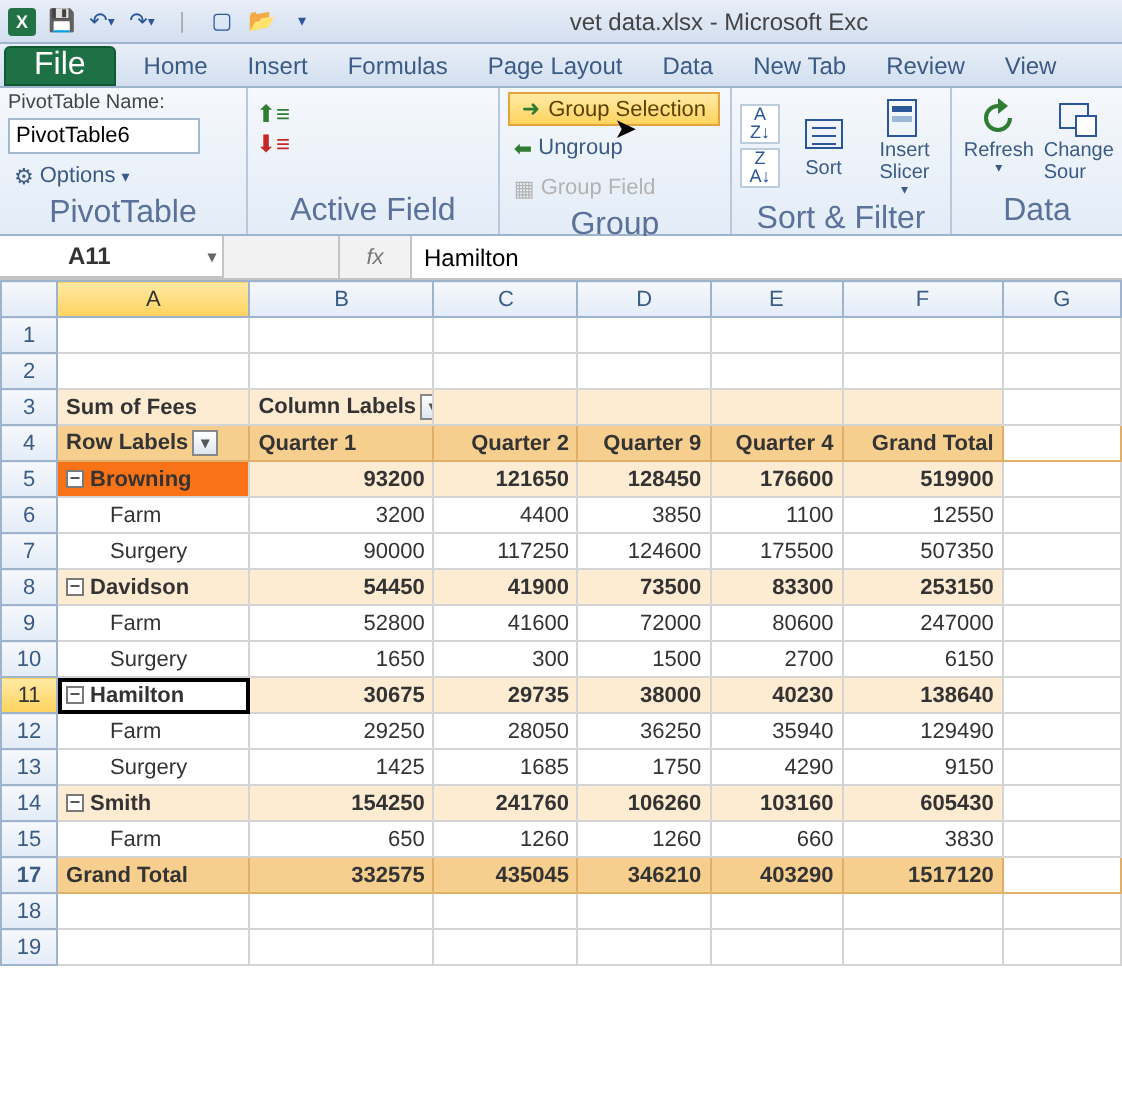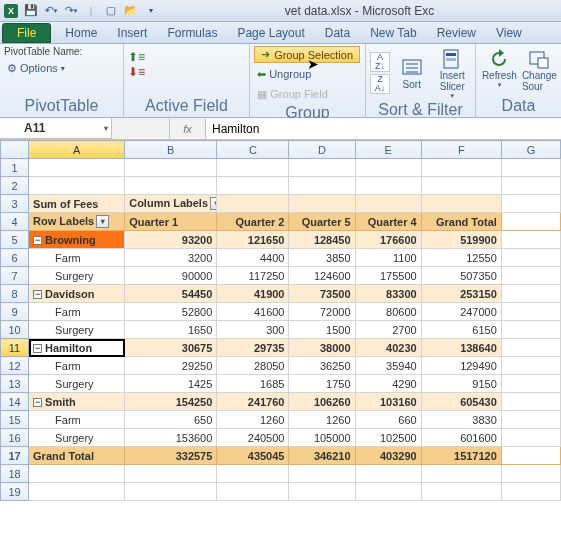--- a/index.html
+++ b/index.html
@@ -52,24 +52,24 @@
   .tabrow {
     height: 22px;
     background: linear-gradient(#e8eef7, #d3dff0);
     border-bottom: 1px solid #9fb3cc;
     display: flex;
     align-items: flex-end;
     padding-left: 2px;
   }
   .file-tab {
     background: #1e7145;
-    color: #fde047;
+    color: #ffffff;
     height: 20px;
     padding: 2px 14px;
-    font-size: 12px;
+    font-size: 16px;
     border: 1px solid #0f5a32;
     display: flex; align-items: center;
     border-top-left-radius: 3px;
     border-top-right-radius: 3px;
     margin-right: 4px;
   }
   .tab {
     height: 20px;
     padding: 2px 10px;
     font-size: 12px;
@@ -158,21 +158,21 @@
     display: flex;
     align-items: stretch;
     background: #f2f2f2;
   }
   .namebox {
     width: 112px;
     border: 1px solid #c4c4c4;
     border-top: none; border-left: none;
     background: #fff;
     display: flex; align-items: center;
-    padding-left: 24px;
+    padding-left: 34px;
     font-size: 12px;
     font-weight: bold;
     position: relative;
   }
   .namebox .dd { position: absolute; right: 3px; font-size: 8px; color:#666;}
   .fx {
     width: 36px;
     border-right: 1px solid #c4c4c4;
     display:flex;align-items:center;justify-content:center;
     font-style: italic;
@@ -316,20 +316,21 @@
       <span>View</span>
     </div>
 </div>
 
 <div class="ribbon">
 
   <div class="group" style="width:126px">
     <div class="group-body">
       <div class="field-col">
         <span class="field-label">PivotTable Name:</span>
+        <input class="field-input" value="PivotTable6" style="">
         <div class="small-btn">
           <span>⚙</span>
           <span>Options</span>
           <span class="dd">▾</span>
         </div>
       </div>
     </div>
     <div class="group-label">PivotTable</div>
   </div>
 
@@ -482,21 +483,21 @@
           <td></td>
           <td></td>
           <td></td>
           <td style="background: rgb(255, 255, 255);"></td>
         </tr>
         <tr class="pivot-header">
           <td class="rh">4</td>
           <td class="lbl bold"><b>Row Labels</b><span class="filter-dd">▾</span></td>
           <td class="lbl bold"><b>Quarter 1</b></td>
           <td class="num bold"><b>Quarter 2</b></td>
-          <td class="num bold"><b>Quarter 5</b></td>
+          <td class="num bold"><b>Quarter 9</b></td>
           <td class="num bold"><b>Quarter 4</b></td>
           <td class="num bold"><b>Grand Total</b></td>
           <td style="background: rgb(255, 255, 255);"></td>
         </tr>
         <tr class="pivot-area">
           <td class="rh">5</td>
           <td class="lbl bold a-col" style="background: #f97316;"><span class="collapse-box">−</span><b>Browning</b></td>
           <td class="num bold"><b>93200</b></td>
           <td class="num bold"><b>121650</b></td>
           <td class="num bold"><b>128450</b></td>
@@ -597,30 +598,20 @@
         <tr class="child-row">
           <td class="rh">15</td>
           <td class="lbl a-col"><span class="indent1">Farm</span></td>
           <td class="num">650</td>
           <td class="num">1260</td>
           <td class="num">1260</td>
           <td class="num">660</td>
           <td class="num">3830</td>
           <td style="background: rgb(255, 255, 255);"></td>
         </tr>
-        <tr class="child-row">
-          <td class="rh">16</td>
-          <td class="lbl a-col"><span class="indent1">Surgery</span></td>
-          <td class="num">153600</td>
-          <td class="num">240500</td>
-          <td class="num">105000</td>
-          <td class="num">102500</td>
-          <td class="num">601600</td>
-          <td style="background: rgb(255, 255, 255);"></td>
-        </tr>
         <tr class="grand">
           <td class="rh">17</td>
           <td class="lbl bold"><b>Grand Total</b></td>
           <td class="num bold"><b>332575</b></td>
           <td class="num bold"><b>435045</b></td>
           <td class="num bold"><b>346210</b></td>
           <td class="num bold"><b>403290</b></td>
           <td class="num bold"><b>1517120</b></td>
           <td style="background: rgb(255, 255, 255);"></td>
         </tr>

